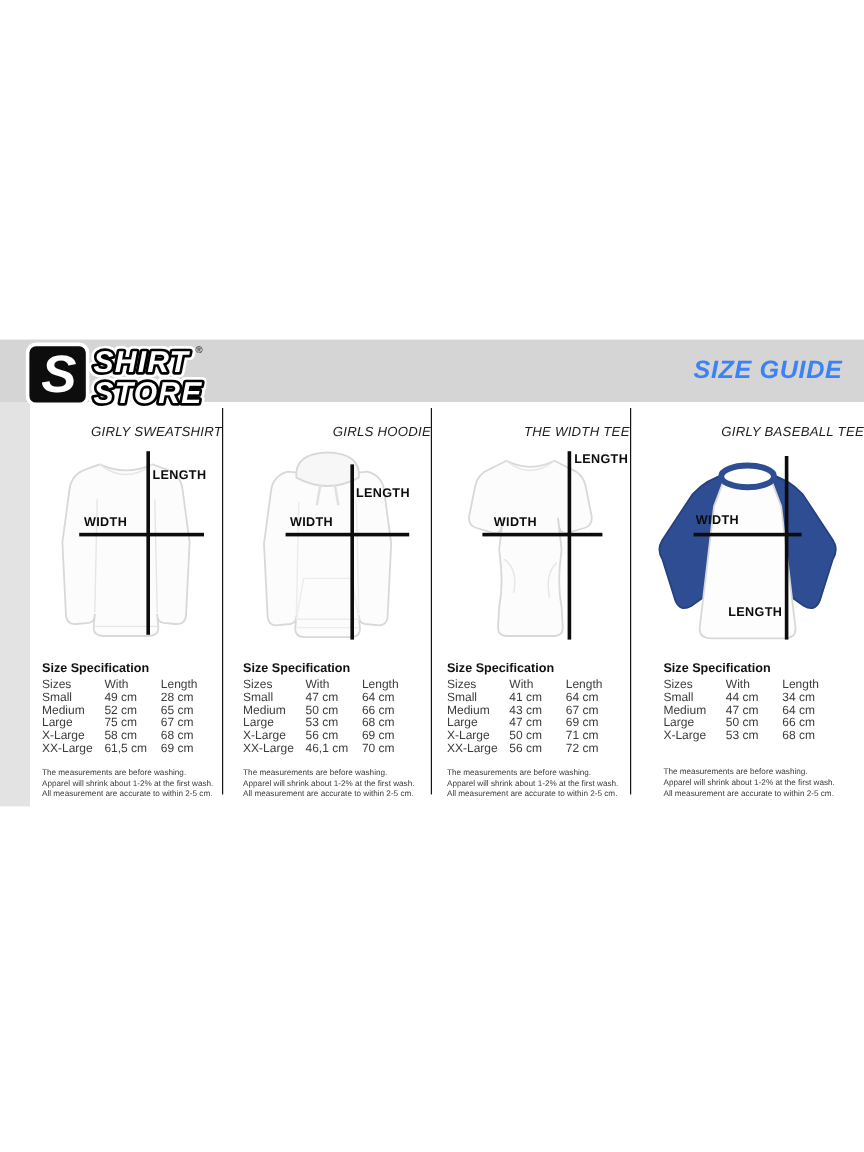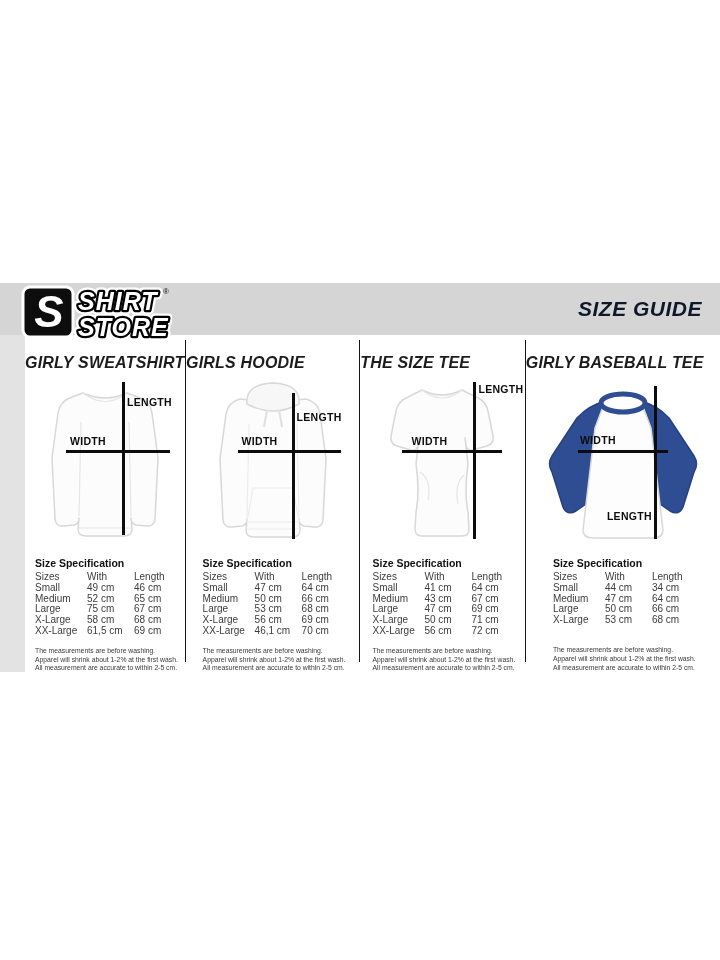--- a/index.html
+++ b/index.html
@@ -3,29 +3,29 @@
 <meta charset="utf-8">
 <style>
   html,body{margin:0;padding:0;}
   body{
     width:720px;height:960px;position:relative;background:#ffffff;
     font-family:"Liberation Sans",sans-serif;color:#1c1c1c;overflow:hidden;
   }
   .band{position:absolute;left:0;top:283px;width:720px;height:52px;background:#d5d5d5;}
   .strip{position:absolute;left:0;top:335px;width:25px;height:337px;background:#e3e3e3;}
   .page-title{position:absolute;top:297px;right:18px;font-size:21px;font-weight:800;
-    font-style:italic;letter-spacing:.5px;color:#0f172a;}
+    font-style:italic;letter-spacing:.5px;color:#3b82f6;}
   .logo{position:absolute;left:20px;top:281px;}
   .content{position:absolute;left:25px;top:340px;width:695px;height:322px;display:flex;}
   .col{position:relative;box-sizing:border-box;}
   .c0{width:161px;}
   .c1{width:182px;border-left:1.5px solid #141414;}
   .c2{width:173px;border-left:1.5px solid #141414;}
   .c3{width:204px;border-left:1.5px solid #141414;}
-  .col-title{margin:14px 0 0;text-align:left;font-size:16px;font-weight:700;
+  .col-title{margin:14px 0 0;text-align:right;font-size:11px;font-weight:400;
     font-style:italic;color:#1c1c1c;letter-spacing:.2px;}
   .fig{position:relative;width:160px;height:165px;margin:8px auto 0;}
   .garment{position:absolute;left:0;top:0;}
   .vline{position:absolute;width:3px;background:#0c0c0c;}
   .hline{position:absolute;height:3px;background:#0c0c0c;}
   .mlabel{position:absolute;font-size:10.5px;font-weight:800;color:#0c0c0c;letter-spacing:.3px;}
   .c0 .vline{left:97px;top:2px;height:153px}   .c0 .hline{top:70px;left:41px;width:104px}
   .c0 .wl{left:45px;top:55px}                  .c0 .ll{left:102px;top:16px}
   .c1 .vline{left:99px;top:13px;height:146px}  .c1 .hline{top:70px;left:45px;width:103px}
   .c1 .wl{left:49px;top:55px}                  .c1 .ll{left:104px;top:31px}
@@ -85,21 +85,21 @@
         <h3 class="spec-title">Size Specification</h3>
         <div class="trow">
           <span>Sizes</span>
           <span>With</span>
           <span>Length</span>
         </div>
         <div class="tbody">
             <div class="trow">
               <span>Small</span>
               <span>49 cm</span>
-              <span>46 cm</span>
+              <span>28 cm</span>
             </div>
             <div class="trow">
               <span>Medium</span>
               <span>52 cm</span>
               <span>65 cm</span>
             </div>
             <div class="trow">
               <span>Large</span>
               <span>75 cm</span>
               <span>67 cm</span>
@@ -184,21 +184,21 @@
       </div>
       <p class="note">
         <span>The measurements are before washing.</span><br>
         <span>Apparel will shrink about 1-2% at the first wash.</span><br>
         <span>All measurement are accurate to within 2-5 cm.</span>
       </p>
     </div>
   </section>
 
   <section class="col c2">
-    <h2 class="col-title">THE SIZE TEE</h2>
+    <h2 class="col-title">THE WIDTH TEE</h2>
     <div class="fig">
       <svg class="garment" width="160" height="165" viewBox="0 0 160 165">
         <path d="M60 10 Q80 20 100 10 L114 17 Q124 21 126 31 L131 56 Q132 64 125 66 L111 70 Q105 71 104 65 L103 58 L106 84 Q102 112 106 132 L107 149 Q107 156 100 156 L60 156 Q53 156 53 149 L54 132 Q58 112 54 84 L57 58 L56 65 Q55 71 49 70 L35 66 Q28 64 29 56 L34 31 Q36 21 46 17 Z" fill="#fcfcfc" stroke="#d8d8d8" stroke-width="1.5" stroke-linejoin="round"></path>
         <g fill="none" stroke="#e6e6e6" stroke-width="1.2">
           <path d="M60 10 Q80 26 100 10"></path>
           <path d="M58 92 Q70 100 66 120"></path>
           <path d="M102 95 Q92 104 96 124"></path>
         </g>
       </svg>
       <div class="vline"></div>

